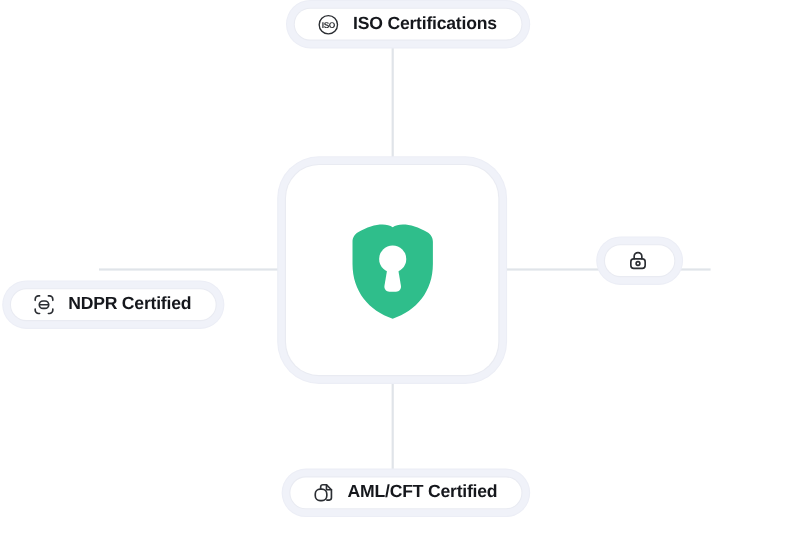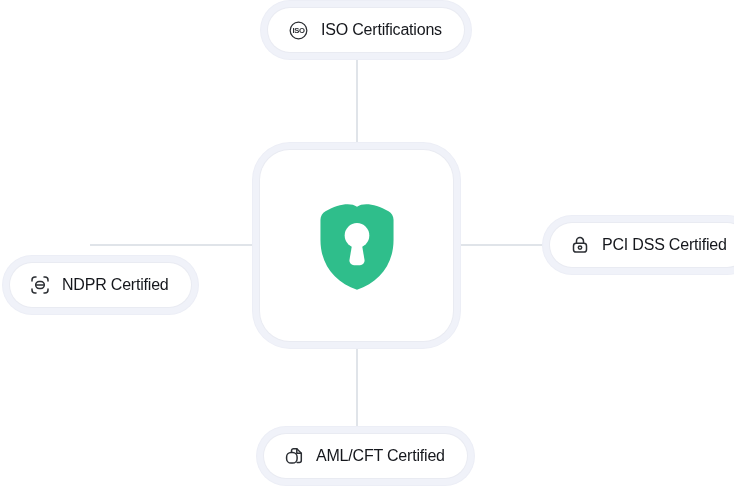--- a/index.html
+++ b/index.html
@@ -26,28 +26,28 @@
 
   
   .pill {
     position: absolute;
     z-index: 2;
     display: flex;
     align-items: center;
     gap: 11px;
     background: #ffffff;
     border-radius: 999px;
-    height: 44px;
+    height: 28px;
     padding: 0 22px 0 19px;
     box-shadow: 0 0 0 1px #e9ebf2, 0 0 0 7px #f0f2f9, 0 0 0 8px #eceef6;
     white-space: nowrap;
   }
   .pill .label {
     font-size: 16px;
-    font-weight: 400;
+    font-weight: 700;
     letter-spacing: -0.2px;
     color: #15171c;
   }
   .pill .icon { display: flex; align-items: center; }
   .pill-top    { left: 268px; top: 8px;   }
   .pill-left   { left: 10px;  top: 223px; margin-top: 40px; }
   .pill-right  { left: 550px; top: 223px; }
   .pill-bottom { left: 264px; top: 434px; }
 
   
@@ -120,21 +120,20 @@
   </div>
 
   <div class="pill pill-right">
     <span class="icon">
       <svg width="22" height="22" viewBox="0 0 22 22" fill="none" stroke="#2b2e33" stroke-width="1.5" stroke-linecap="round">
         <rect x="4.5" y="9.3" width="13" height="8.7" rx="2.6"></rect>
         <path d="M7.5 9.3 V7.1 a3.5 3.5 0 0 1 7 0 V9.3"></path>
         <circle cx="11" cy="13.6" r="1.7"></circle>
       </svg>
     </span>
-    <span class="label">PCI DSS Certified</span>
   </div>
 
   <div class="pill pill-bottom">
     <span class="icon">
       <svg width="22" height="22" viewBox="0 0 22 22" fill="none" stroke="#2b2e33" stroke-width="1.5" stroke-linecap="round" stroke-linejoin="round">
         <path d="M8.5 7.4 V5.7 A2 2 0 0 1 10.5 3.7 h3.3 L18.3 8.2 V15.6 a2 2 0 0 1 -2 2 h-2.2"></path>
         <path d="M13.8 3.7 V8.2 h4.5"></path>
         <rect x="3.6" y="7.6" width="10.5" height="10.5" rx="4.4" fill="#ffffff"></rect>
       </svg>
     </span>

